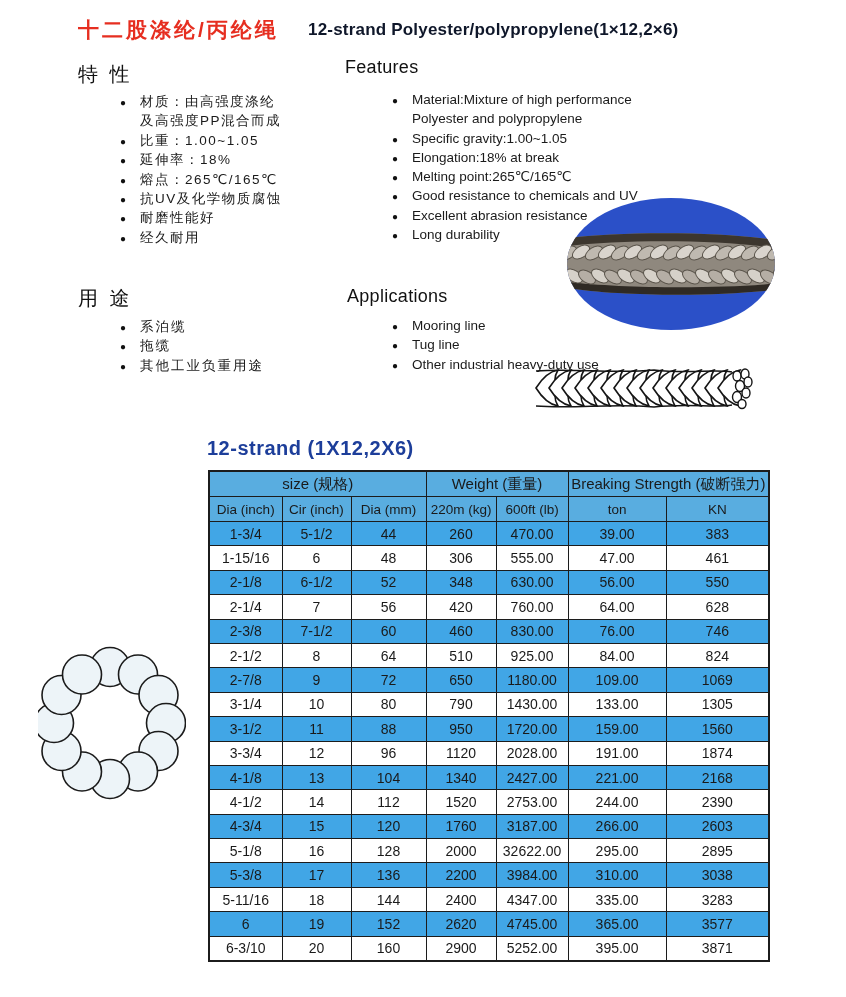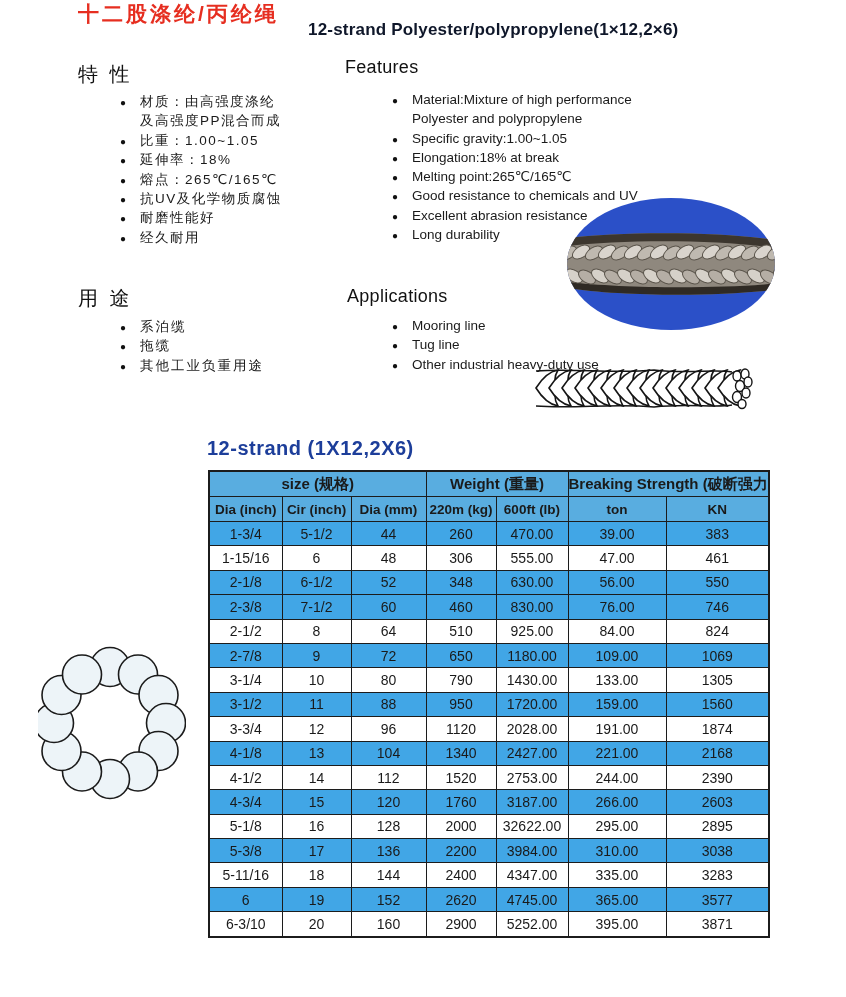--- a/index.html
+++ b/index.html
@@ -1,21 +1,21 @@
 <!DOCTYPE html>
 <html><head>
 <meta charset="utf-8">
 <style>
   html,body{margin:0;padding:0;background:#ffffff;}
   .page{
     position:relative;width:846px;height:997px;background:#ffffff;overflow:hidden;
     font-family:"Liberation Sans","DejaVu Sans",sans-serif;color:#1a1a1a;
   }
   
-  .title-cn{position:absolute;left:78px;top:0;font-size:21px;font-weight:bold;letter-spacing:3px;}
+  .title-cn{position:absolute;left:78px;top:16px;font-size:21px;font-weight:bold;letter-spacing:3px;}
   .title-en{position:absolute;left:308px;top:20px;font-size:17px;font-weight:bold;letter-spacing:.2px;}
   
   .sec-h-cn{position:absolute;font-size:20px;font-weight:normal;letter-spacing:3px;color:#111;}
   .sec-h-en{position:absolute;font-size:18px;font-weight:400;color:#111;letter-spacing:.3px;}
   
   .blist{position:absolute;}
   .bline{display:flex;align-items:baseline;}
   .bline .bullet{font-size:10px;flex:0 0 20px;color:#111;}
   .bline .bullet.nob{visibility:hidden;}
   .list-cn{left:120px;top:93px;font-size:13.5px;line-height:18.4px;letter-spacing:1.5px;}
@@ -26,21 +26,21 @@
   .rope-photo{position:absolute;left:566px;top:197px;width:210px;height:134px;}
   .braid-draw{position:absolute;left:534px;top:366px;width:224px;height:45px;}
   .strand-diagram{position:absolute;left:38px;top:644px;width:148px;height:158px;}
   
   .tbl-title{position:absolute;left:207px;top:437px;font-size:20px;font-weight:bold;color:#1d3e9a;letter-spacing:.5px;}
   .spec-wrap{position:absolute;left:208px;top:470px;}
   table.spec{border-collapse:collapse;table-layout:fixed;width:560px;border:2px solid #1c1c1c;}
   table.spec th,table.spec td{
     border:1px solid #1c1c1c;text-align:center;padding:0;overflow:hidden;white-space:nowrap;
   }
-  table.spec th{height:24px;font-weight:bold;background:#59ade0;}
+  table.spec th{height:24px;font-weight:normal;background:#59ade0;}
   tr.grp th{font-size:15px;}
   tr.cols th{font-size:13.5px;margin-top:30px;}
   table.spec td{height:23.4px;font-size:14px;background:#ffffff;}
   table.spec tr.alt td{background:#41a6e6;}
   .footnote{position:absolute;left:208px;top:966px;font-size:12.5px;color:#111;margin-top:40px;}
 </style>
 </head>
 <body>
 
 <div class="page">
@@ -300,20 +300,29 @@
           </tr>
           <tr class="alt">
             <td>2-1/8</td>
             <td>6-1/2</td>
             <td>52</td>
             <td>348</td>
             <td>630.00</td>
             <td>56.00</td>
             <td>550</td>
           </tr>
+          <tr>
+            <td>2-1/4</td>
+            <td>7</td>
+            <td>56</td>
+            <td>420</td>
+            <td>760.00</td>
+            <td>64.00</td>
+            <td>628</td>
+          </tr>
           <tr class="alt">
             <td>2-3/8</td>
             <td>7-1/2</td>
             <td>60</td>
             <td>460</td>
             <td>830.00</td>
             <td>76.00</td>
             <td>746</td>
           </tr>
           <tr>

